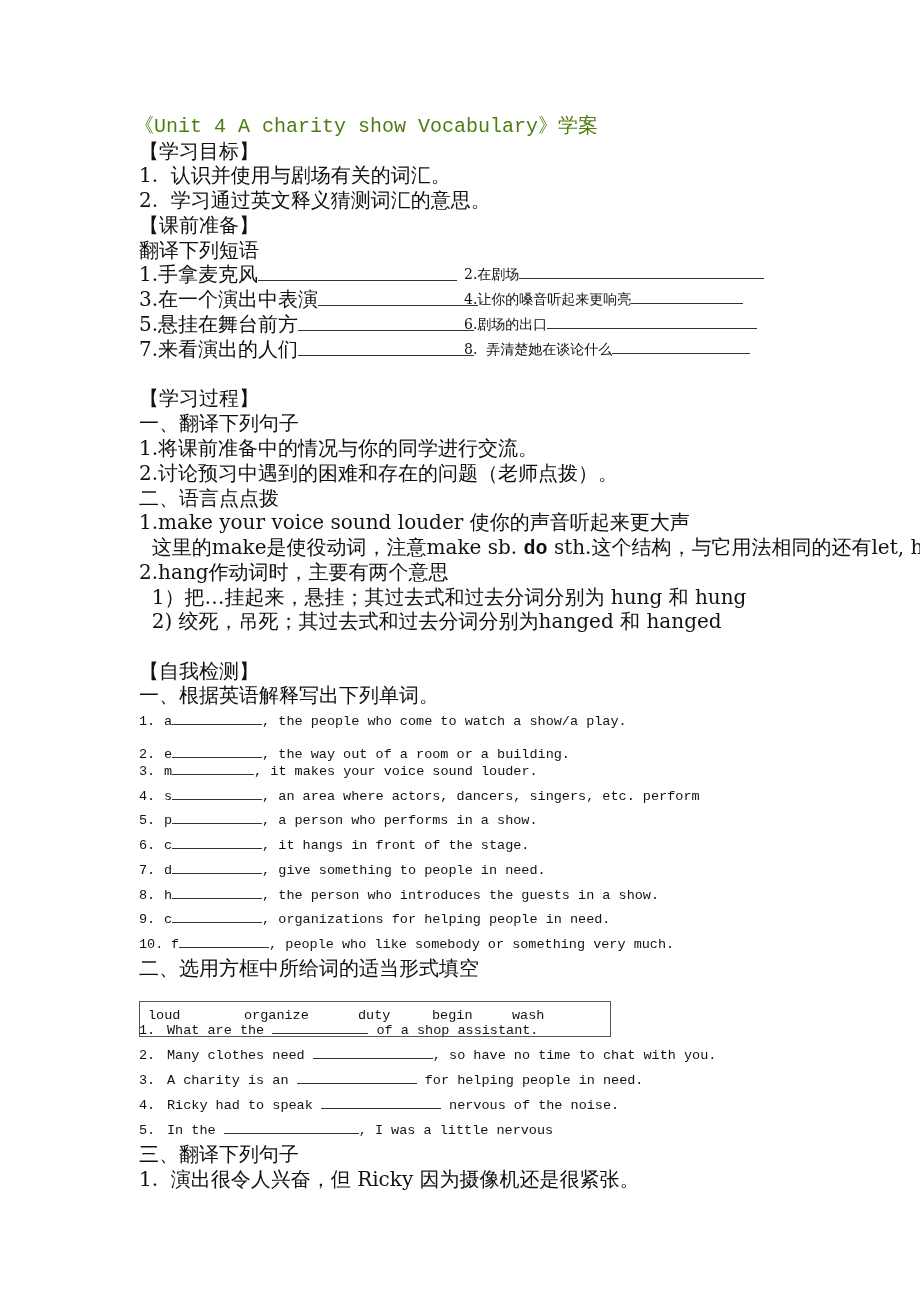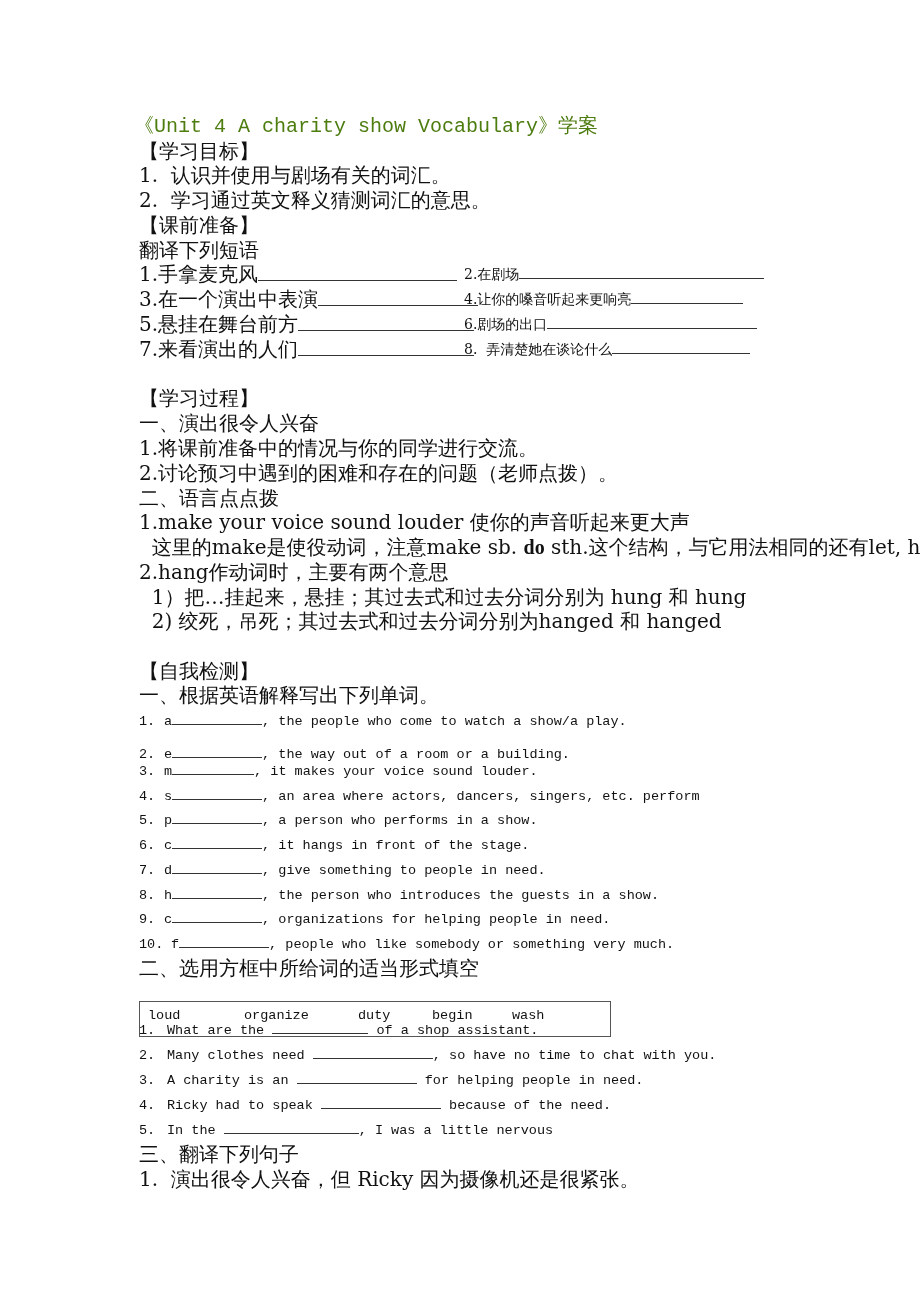--- a/index.html
+++ b/index.html
@@ -6,21 +6,21 @@
   body { width: 920px; height: 1302px; position: relative; overflow: hidden;
          font-family: "DejaVu Serif", "Liberation Serif", serif; color: #111; }
   .page { position: absolute; left: 0; top: 0; width: 920px; height: 1302px; }
   .title { position: absolute; left: 0; width: 732px; top: 112px; text-align: center;
            font-family: "Liberation Mono", "DejaVu Sans Mono", monospace; font-size: 20px;
            color: #4d7c0f; letter-spacing: 0px; }
   .line { position: absolute; left: 139px; font-size: 20px; line-height: 18px; white-space: pre; }
   .mono { font-family: "Liberation Mono", "DejaVu Sans Mono", monospace; font-size: 13.5px; }
   .blank { display: inline-block; border-bottom: 1px solid #333; height: 13px; vertical-align: baseline; }
   .col2 { position: absolute; left: 464px; font-size: 14px; line-height: 18px; white-space: pre; }
-  .bold { font-family: Liberation Serif, serif; font-weight: bold; }
+  .bold { font-family: Liberation Mono, monospace; font-weight: bold; }
   .wordbox { position: absolute; left: 139px; top: 977px; width: 472px; height: 36px;
              border: 1.5px solid #555; box-sizing: border-box; margin-top: 24px; }
   .wordbox span { position: absolute; top: 6px; font-family: "Liberation Mono", "DejaVu Sans Mono", monospace; font-size: 13.5px; }
 </style>
 </head>
 <body>
 
 <div class="page">
   <div class="title">《Unit 4 A charity show Vocabulary》学案</div>
 
@@ -37,21 +37,21 @@
   <div class="line" style="top:290px"><span>3.在一个演出中表演</span><span class="blank" style="width:160px"></span></div>
   <div class="col2" style="top:290px"><span>4.让你的嗓音听起来更响亮</span><span class="blank" style="width:112px"></span></div>
 
   <div class="line" style="top:315px"><span>5.悬挂在舞台前方</span><span class="blank" style="width:176px"></span></div>
   <div class="col2" style="top:315px"><span>6.剧场的出口</span><span class="blank" style="width:210px"></span></div>
 
   <div class="line" style="top:340px"><span>7.来看演出的人们</span><span class="blank" style="width:176px"></span></div>
   <div class="col2" style="top:340px"><span>8.  弄清楚她在谈论什么</span><span class="blank" style="width:138px"></span></div>
 
   <div class="line" style="top:389px">【学习过程】</div>
-  <div class="line" style="top:414px">一、演出很令人兴奋</div>
+  <div class="line" style="top:414px">一、翻译下列句子</div>
   <div class="line" style="top:439px">1.将课前准备中的情况与你的同学进行交流。</div>
   <div class="line" style="top:464px">2.讨论预习中遇到的困难和存在的问题（老师点拨）。</div>
   <div class="line" style="top:489px">二、语言点点拨</div>
   <div class="line" style="top:513px">1.make your voice sound louder 使你的声音听起来更大声</div>
   <div class="line" style="top:538px"><span>  这里的make是使役动词，注意make sb. </span><span class="bold">do</span><span> sth.这个结构，与它用法相同的还有let, have</span></div>
   <div class="line" style="top:563px">2.hang作动词时，主要有两个意思</div>
   <div class="line" style="top:588px">  1）把…挂起来，悬挂；其过去式和过去分词分别为 hung 和 hung</div>
   <div class="line" style="top:612px">  2) 绞死，吊死；其过去式和过去分词分别为hanged 和 hanged</div>
 
   <div class="line" style="top:662px">【自我检测】</div>
@@ -76,19 +76,19 @@
     <span style="left:104px">organize</span>
     <span style="left:218px">duty</span>
     <span style="left:292px">begin</span>
     <span style="left:372px">wash</span>
   </div>
 
   <div id="fills">
       <div class="line mono" style="top: 1020px;"><span style="display: inline-block; width: 28px;">1.</span><span>What are the </span><span class="blank" style="width: 96px;"></span><span> of a shop assistant.</span></div>
       <div class="line mono" style="top: 1045px;"><span style="display: inline-block; width: 28px;">2.</span><span>Many clothes need </span><span class="blank" style="width: 120px;"></span><span>, so have no time to chat with you.</span></div>
       <div class="line mono" style="top: 1070px;"><span style="display: inline-block; width: 28px;">3.</span><span>A charity is an </span><span class="blank" style="width: 120px;"></span><span> for helping people in need.</span></div>
-      <div class="line mono" style="top: 1095px;"><span style="display: inline-block; width: 28px;">4.</span><span>Ricky had to speak </span><span class="blank" style="width: 120px;"></span><span> because of the need.</span></div>
+      <div class="line mono" style="top: 1095px;"><span style="display: inline-block; width: 28px;">4.</span><span>Ricky had to speak </span><span class="blank" style="width: 120px;"></span><span> nervous of the noise.</span></div>
       <div class="line mono" style="top: 1120px;"><span style="display: inline-block; width: 28px;">5.</span><span>In the </span><span class="blank" style="width: 135px;"></span><span>, I was a little nervous</span></div>
     </div>
 
   <div class="line" style="top:1145px">三、翻译下列句子</div>
   <div class="line" style="top:1170px">1.  演出很令人兴奋，但 Ricky 因为摄像机还是很紧张。</div>
 </div>
 
 </body></html>

